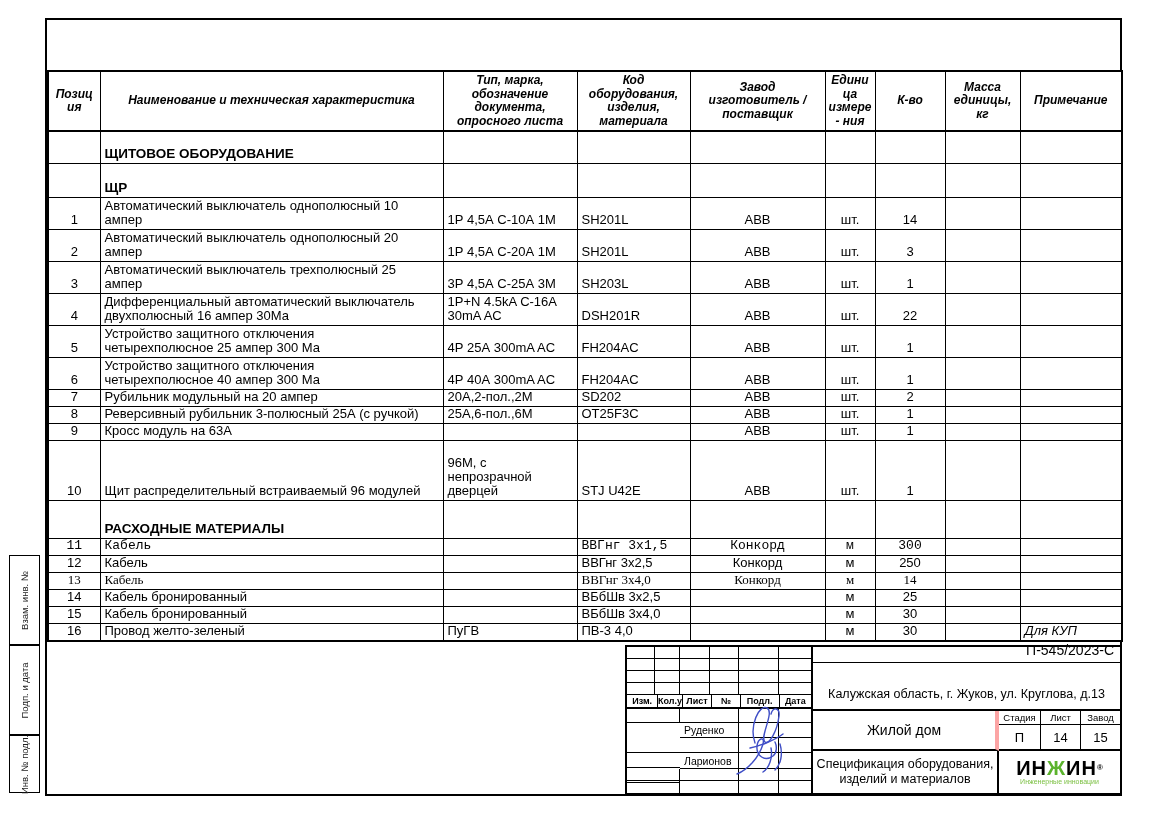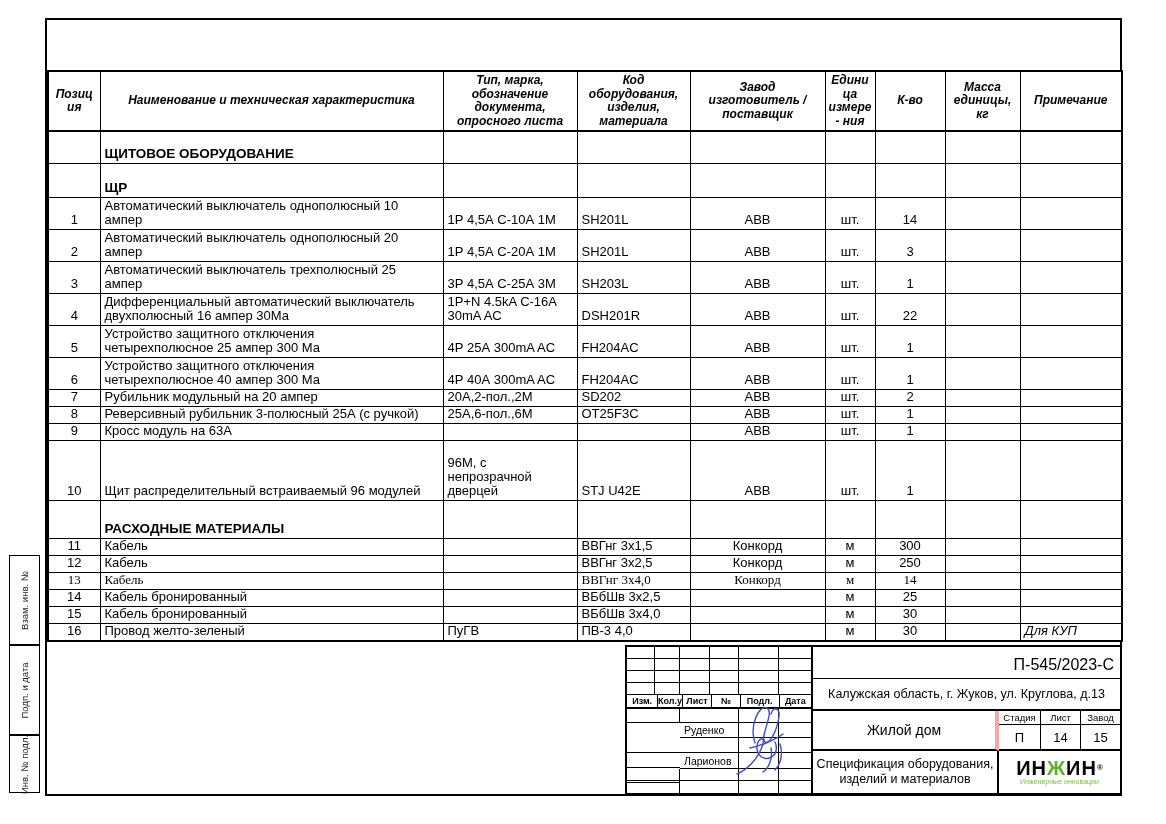--- a/index.html
+++ b/index.html
@@ -42,24 +42,24 @@
   .tbr{display:flex;box-sizing:border-box;}
   .tbc{border-right:1px solid #000;border-bottom:1px solid #000;box-sizing:border-box;
        font-size:9px;display:flex;align-items:center;justify-content:center;overflow:hidden;}
   .tbc.last{border-right:none;}
   .tbc.hdr{font-weight:bold;}
   .tbr.hdr-row .tbc{border-bottom:2px solid #000;}
   .tbc.role{justify-content:flex-start;padding-left:13px;font-size:9.5px;margin-top:29px;}
   .tbc.person{justify-content:flex-start;padding-left:4px;font-size:10.5px;}
 
   .tb-right{position:absolute;left:186px;top:0;width:307px;height:146px;}
-  .tb-doccode{position:absolute;left:0;top:0;width:307px;height:32px;
+  .tb-doccode{position:absolute;left:0;top:0;width:307px;height:16px;
               border-bottom:1.5px solid #000;box-sizing:border-box;
               display:flex;align-items:flex-end;justify-content:flex-end;
-              font-size:16px;padding:0 6px 4px 0;}
+              font-size:14px;padding:0 6px 4px 0;}
   .tb-address{position:absolute;left:0;top:32px;width:307px;height:32px;
               border-bottom:2px solid #000;box-sizing:border-box;
               display:flex;align-items:center;justify-content:center;font-size:12.5px;}
   .tb-object{position:absolute;left:0;top:64px;width:186px;height:40px;
              border-right:4px solid #fca5a5;border-bottom:2px solid #000;box-sizing:border-box;
              display:flex;align-items:center;justify-content:center;font-size:14px;}
   .tb-stage{position:absolute;left:186px;top:64px;width:121px;height:40px;box-sizing:border-box;}
   .tb-stage .sh{position:absolute;top:0;height:14px;border-right:1px solid #000;
                 border-bottom:1px solid #000;box-sizing:border-box;font-size:9.5px;
                 display:flex;align-items:center;justify-content:center;}
@@ -280,21 +280,21 @@
           <td class="c-pos"></td>
           <td class="c-name section">РАСХОДНЫЕ МАТЕРИАЛЫ</td>
           <td class="c-type"></td>
           <td class="c-code"></td>
           <td class="c-vendor"></td>
           <td class="c-unit"></td>
           <td class="c-qty"></td>
           <td class="c-mass"></td>
           <td class="c-note"></td>
         </tr>
-        <tr style="height: 17px;">
+        <tr style="height: 17px; font-family: Liberation Mono, monospace;">
           <td class="c-pos">11</td>
           <td class="c-name">Кабель</td>
           <td class="c-type"></td>
           <td class="c-code">ВВГнг 3х1,5</td>
           <td class="c-vendor">Конкорд</td>
           <td class="c-unit">м</td>
           <td class="c-qty">300</td>
           <td class="c-mass"></td>
           <td class="c-note"></td>
         </tr>

